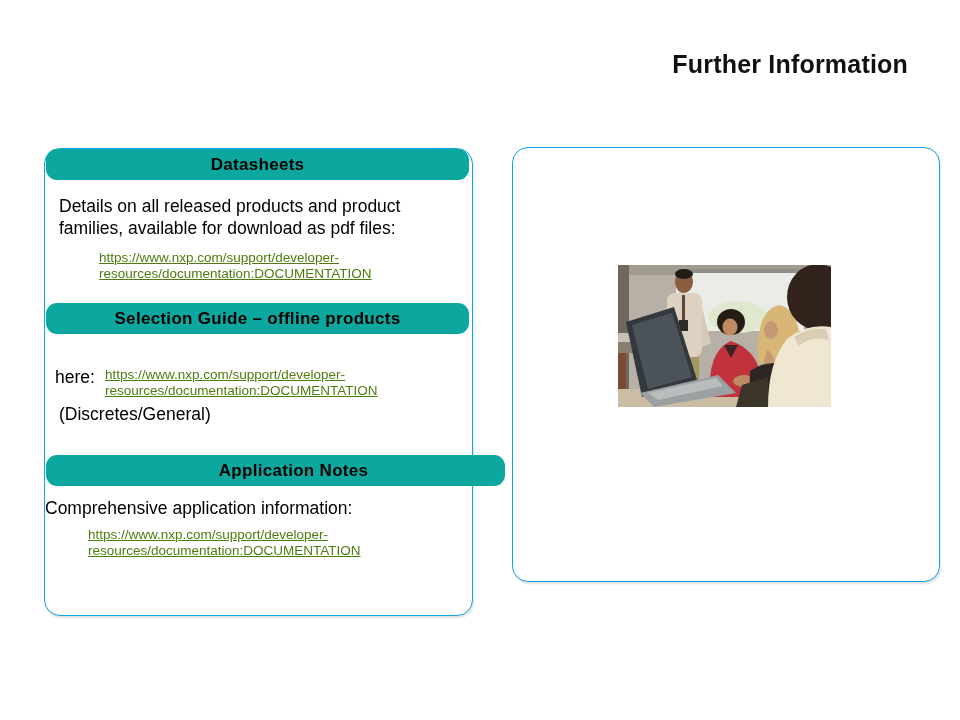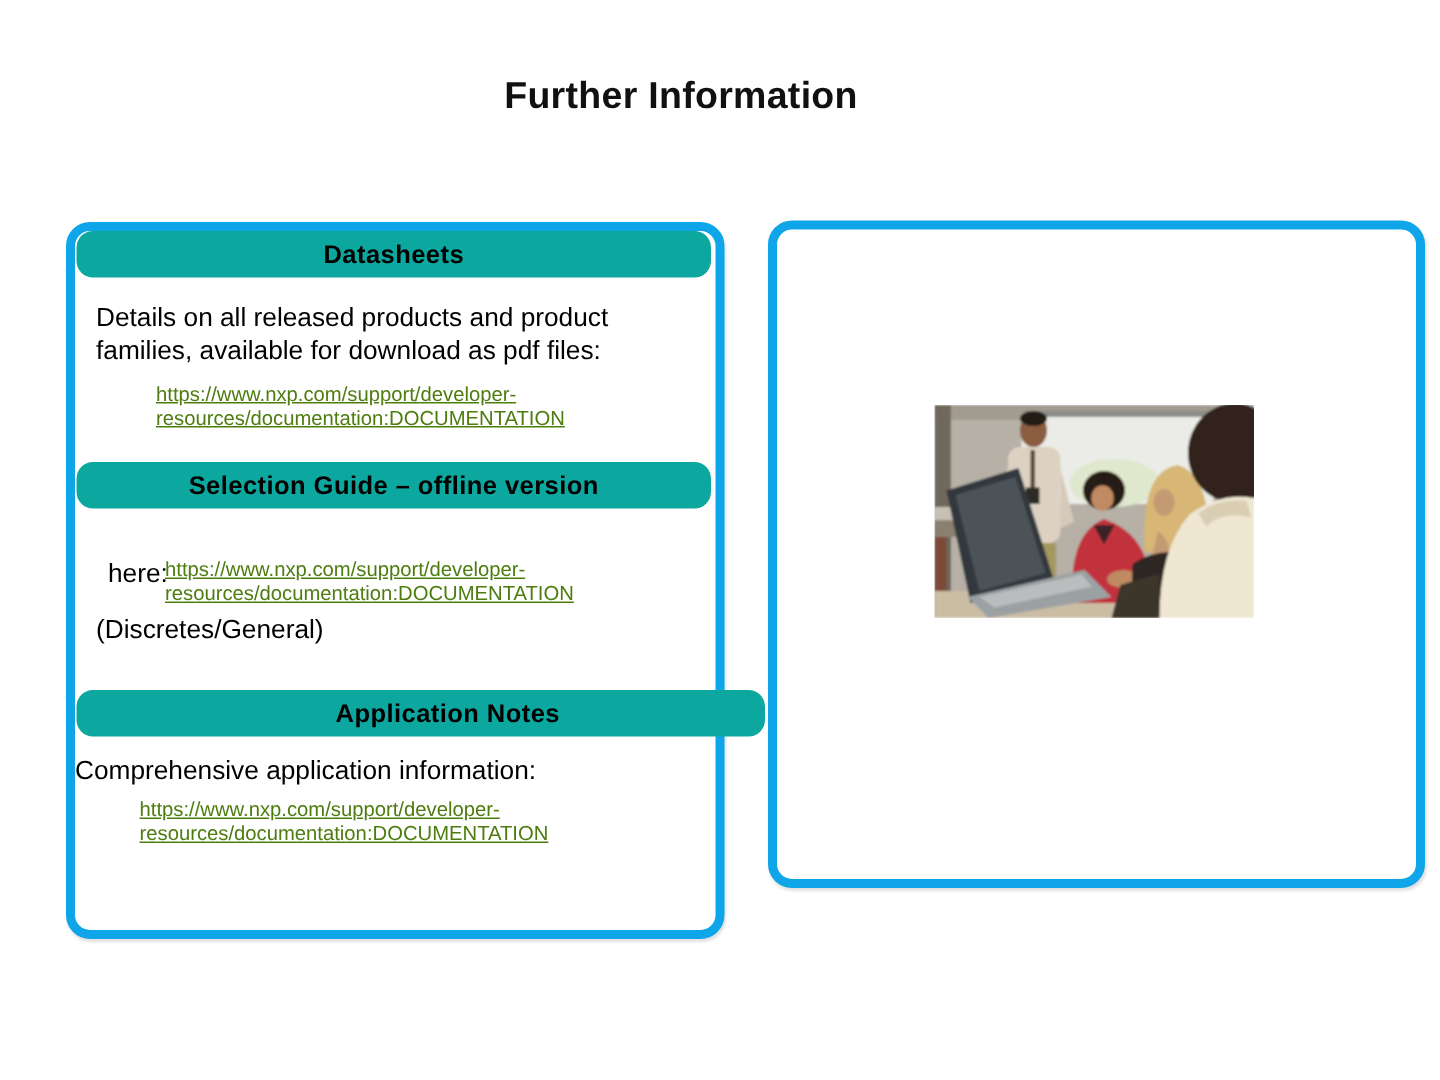--- a/index.html
+++ b/index.html
@@ -1,26 +1,26 @@
 <!DOCTYPE html>
 <html><head>
 <meta charset="utf-8">
 <style>
   html,body { margin:0; padding:0; }
   body {
     width:960px; height:720px; background:#ffffff; position:relative;
     font-family:"Liberation Sans", sans-serif; overflow:hidden;
   }
   .slide-title {
-    position:absolute; top:50px; left:0; width:908px; text-align:center;
+    position:absolute; top:50px; left:0; width:908px; text-align:right;
     font-size:25px; font-weight:bold; color:#111111; letter-spacing:0.2px;
   }
   .card {
     position:absolute; background:#ffffff;
-    border:6px solid #0ea5e9; border-radius:16px;
+    border:1px solid #0ea5e9; border-radius:16px;
     box-shadow:1px 2px 2px rgba(0,0,0,0.12);
   }
   .card-left  { left:44px;  top:148px; width:427px; height:466px; }
   .card-right { left:512px; top:147px; width:426px; height:433px; }
   .section-header {
     position:absolute; left:1px; width:423px; height:31px;
     background:#0ca89f; border-radius:11px;
     color:#000000; font-weight:bold; font-size:17px; line-height:31px;
     text-align:center; letter-spacing:0.3px;
   }
@@ -49,22 +49,22 @@
 <div class="card card-left">
 
   <div class="section-header hdr-1">Datasheets</div>
   <div class="body-text" style="left:14px; top:46px;">Details on all released products and product</div>
   <div class="body-text" style="left:14px; top:68px;">families, available for download as pdf files:</div>
   <a class="link" style="left:54px; top:101px;">
     <span>https://www.nxp.com/support/developer-</span>
     <span>resources/documentation:DOCUMENTATION</span>
   </a>
 
-  <div class="section-header hdr-2">Selection Guide – offline version</div>
-  <div class="body-text" style="left:22px; top:217px;text-align:center;">here:</div>
+  <div class="section-header hdr-2">Selection Guide – offline products</div>
+  <div class="body-text" style="left:10px; top:217px;text-align:center;">here:</div>
   <a class="link" style="left:60px; top:218px;">
     <span>https://www.nxp.com/support/developer-</span>
     <span>resources/documentation:DOCUMENTATION</span>
   </a>
   <div class="body-text" style="left:14px; top:254px;">(Discretes/General)</div>
 
   <div class="section-header hdr-3">Application Notes</div>
   <div class="body-text" style="left:0; top:348px;">Comprehensive application information:</div>
   <a class="link" style="left:43px; top:378px;">
     <span>https://www.nxp.com/support/developer-</span>

